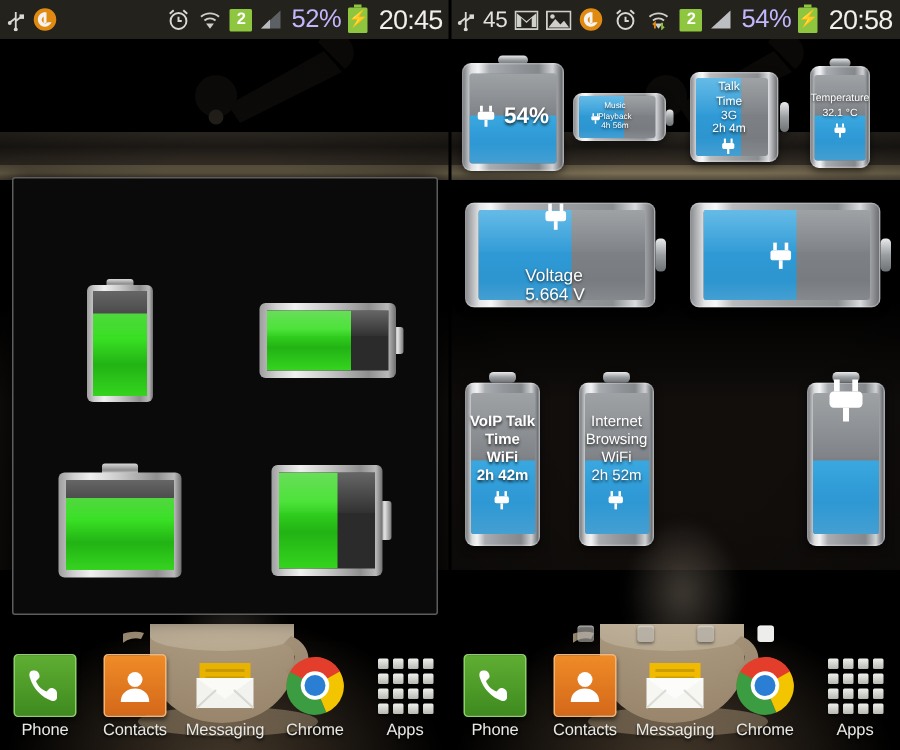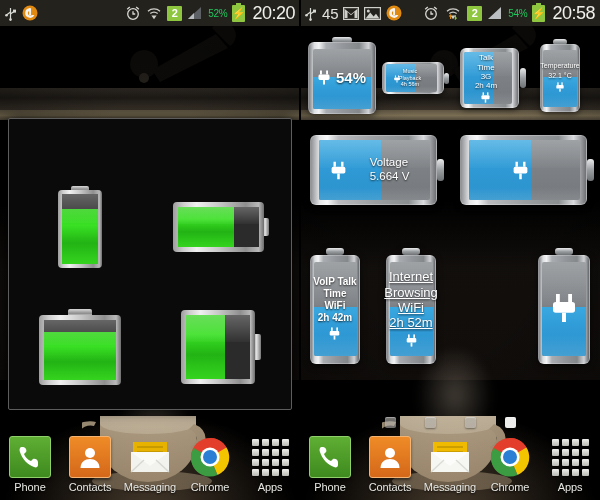--- a/index.html
+++ b/index.html
@@ -78,21 +78,21 @@
     z-index: 40;
     color: #dcdcd6;
   }
   .sb-left { display: flex; align-items: center; gap: 5px; flex: 0 0 auto; }
   .sb-spacer { flex: 1 1 auto; }
   .sb-right { display: flex; align-items: center; gap: 5px; flex: 0 0 auto; }
   .sb-ico { display: block; }
   .sb-count {
     font-size: 15px; color: #e3e3dd; font-weight: 400; letter-spacing: -0.2px;
   }
-  .sb-pct { font-size: 10px; color: #22c55e; letter-spacing: -0.3px; }
+  .sb-pct { font-size: 17px; color: #c4b5fd; letter-spacing: -0.3px; }
   .sb-clock { font-size: 18px; color: #f0f0ec; letter-spacing: -0.5px; margin-left: 2px; }
   .sb-badge {
     width: 15px; height: 15px; background: #8ec63f; border-radius: 1px;
     color: #fff; font-size: 11px; font-weight: bold;
     display: flex; align-items: center; justify-content: center;
     line-height: 1;
   }
   .sb-battery {
     width: 13px; height: 17px; position: relative;
     background: #8ec63f; border-radius: 1px;
@@ -181,21 +181,21 @@
     position: absolute; left:0; right:0; bottom:0; height:22%;
     background: linear-gradient(180deg, rgba(255,255,255,0.00), rgba(255,255,255,0.12));
   }
   .wbat .nub {
     position: absolute;
     background: linear-gradient(180deg,#e9ebec,#9b9ea1 50%,#6f7275 100%);
     border-radius: 3px;
   }
   .wbat .content {
     position: absolute; inset: 0;
-    display: flex; align-items: center; justify-content: center;
+    display: flex; justify-content: center;
     color: #fff; text-align: center;
     text-shadow: 0 1px 2px rgba(0,0,0,0.75);
     z-index: 3;
   }
   .wbat .lines { display: flex; flex-direction: column; align-items: center; justify-content: center; line-height: 1.18; }
   .wbat .row-h { display: flex; flex-direction: row; align-items: center; gap: 6px; }
   .plug { display:inline-block; }
 
   .lbl { display: block; white-space: nowrap; }
 
@@ -318,21 +318,21 @@
         </svg>
         <div class="sb-badge">2</div>
         <svg class="sb-ico" width="16" height="14" viewBox="0 0 16 14">
           <path d="M1 13 L14 1 L14 13 Z" fill="#5d6166"></path>
           <path d="M1 13 L7 7 L7 13 Z" fill="#b9bcbf"></path>
         </svg>
         <span class="sb-pct">52%</span>
         <div class="sb-battery">
             <span>⚡</span>
           </div>
-        <span class="sb-clock">20:20</span>
+        <span class="sb-clock">20:45</span>
       </div>
     </div>
 
     <div class="dialog">
       <div class="dialog-grid">
 
         <div class="form-cell">
           <div class="gbat" style="width:44px;height:82px;">
             <div class="cap" style="left:13px;top:0;width:18px;height:6px;"></div>
             <div class="body" style="top:4px;">
@@ -639,21 +639,21 @@
     <div class="widget" style="left:10px;top:135px;width:130px;height:70px;">
       <div class="wbat">
         <div class="nub" style="right:-4px;top:24px;width:7px;height:22px;"></div>
         <div class="shell" style="right:3px;"></div>
         <div class="screenarea" style="right:10px;">
           <div class="blue" style="left:0;top:0;bottom:0;width:56%;"></div>
           <div class="sheen"></div>
             <div class="sheen2"></div>
         </div>
         <div class="content" style="padding-right:10px;">
-          <div class="row-h" style="gap:24px;">
+          <div class="row-h" style="gap:24px;flex-direction:column;">
             <svg width="15" height="19" viewBox="0 0 12 15">
               <rect x="2" y="0.5" width="1.9" height="4" fill="#fff"></rect>
                 <rect x="8.1" y="0.5" width="1.9" height="4" fill="#fff"></rect>
               <rect x="0.5" y="4.5" width="11" height="5.4" rx="1.4" fill="#fff"></rect>
               <rect x="5" y="9.9" width="2" height="4.6" fill="#fff"></rect>
             </svg>
             <div class="lines" style="font-size:11.5px;align-items:flex-start;">
               <span class="lbl">Voltage</span>
               <span class="lbl">5.664 V</span>
             </div>
@@ -713,21 +713,21 @@
     <div class="widget" style="left:86px;top:252px;width:50px;height:112px;">
       <div class="wbat vert">
         <div class="nub" style="left:16px;top:-4px;width:18px;height:7px;"></div>
         <div class="shell" style="top:3px;"></div>
         <div class="screenarea" style="top:10px;">
           <div class="blue" style="left:0;right:0;bottom:0;height:52%;"></div>
           <div class="sheen"></div>
             <div class="sheen2"></div>
         </div>
         <div class="content">
-          <div class="lines" style="font-size:13px;text-decoration:underline;">
+          <div class="lines" style="font-size:10px;">
             <span class="lbl">Internet</span>
             <span class="lbl">Browsing</span>
             <span class="lbl">WiFi</span>
             <span class="lbl">2h 52m</span>
             <svg width="11" height="13" viewBox="0 0 12 15" style="margin-top:3px;">
               <rect x="2" y="0.5" width="1.9" height="4" fill="#fff"></rect>
                 <rect x="8.1" y="0.5" width="1.9" height="4" fill="#fff"></rect>
               <rect x="0.5" y="4.5" width="11" height="5.4" rx="1.4" fill="#fff"></rect>
               <rect x="5" y="9.9" width="2" height="4.6" fill="#fff"></rect>
             </svg>

